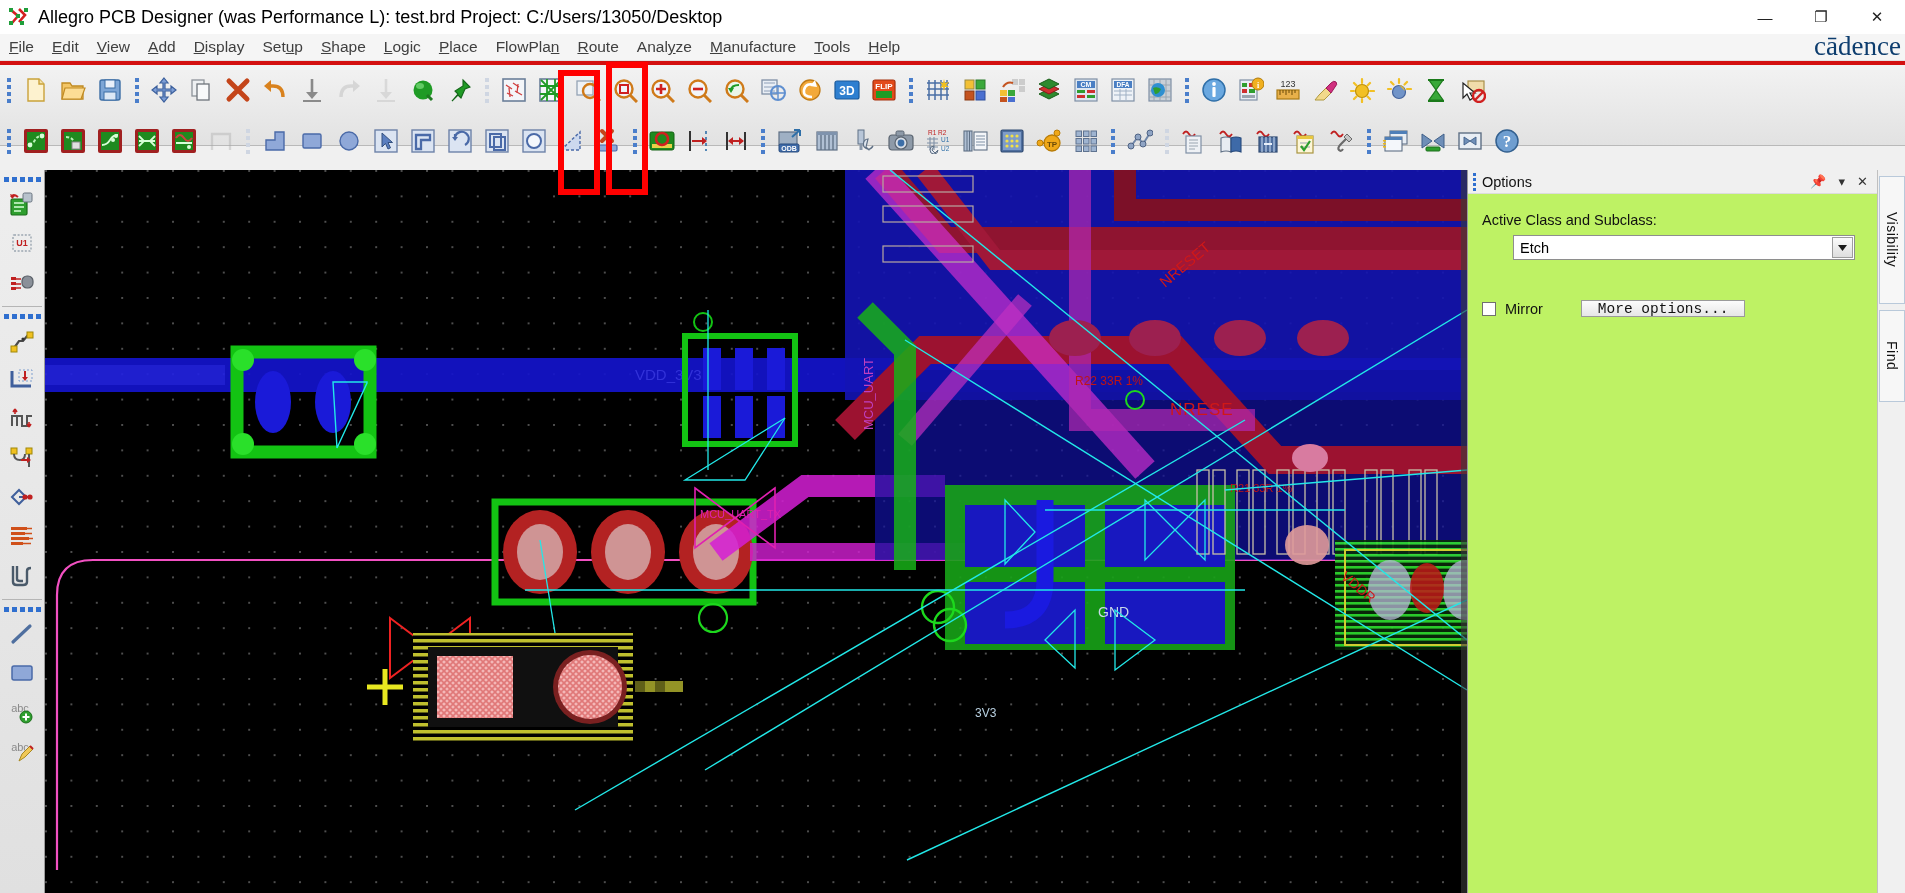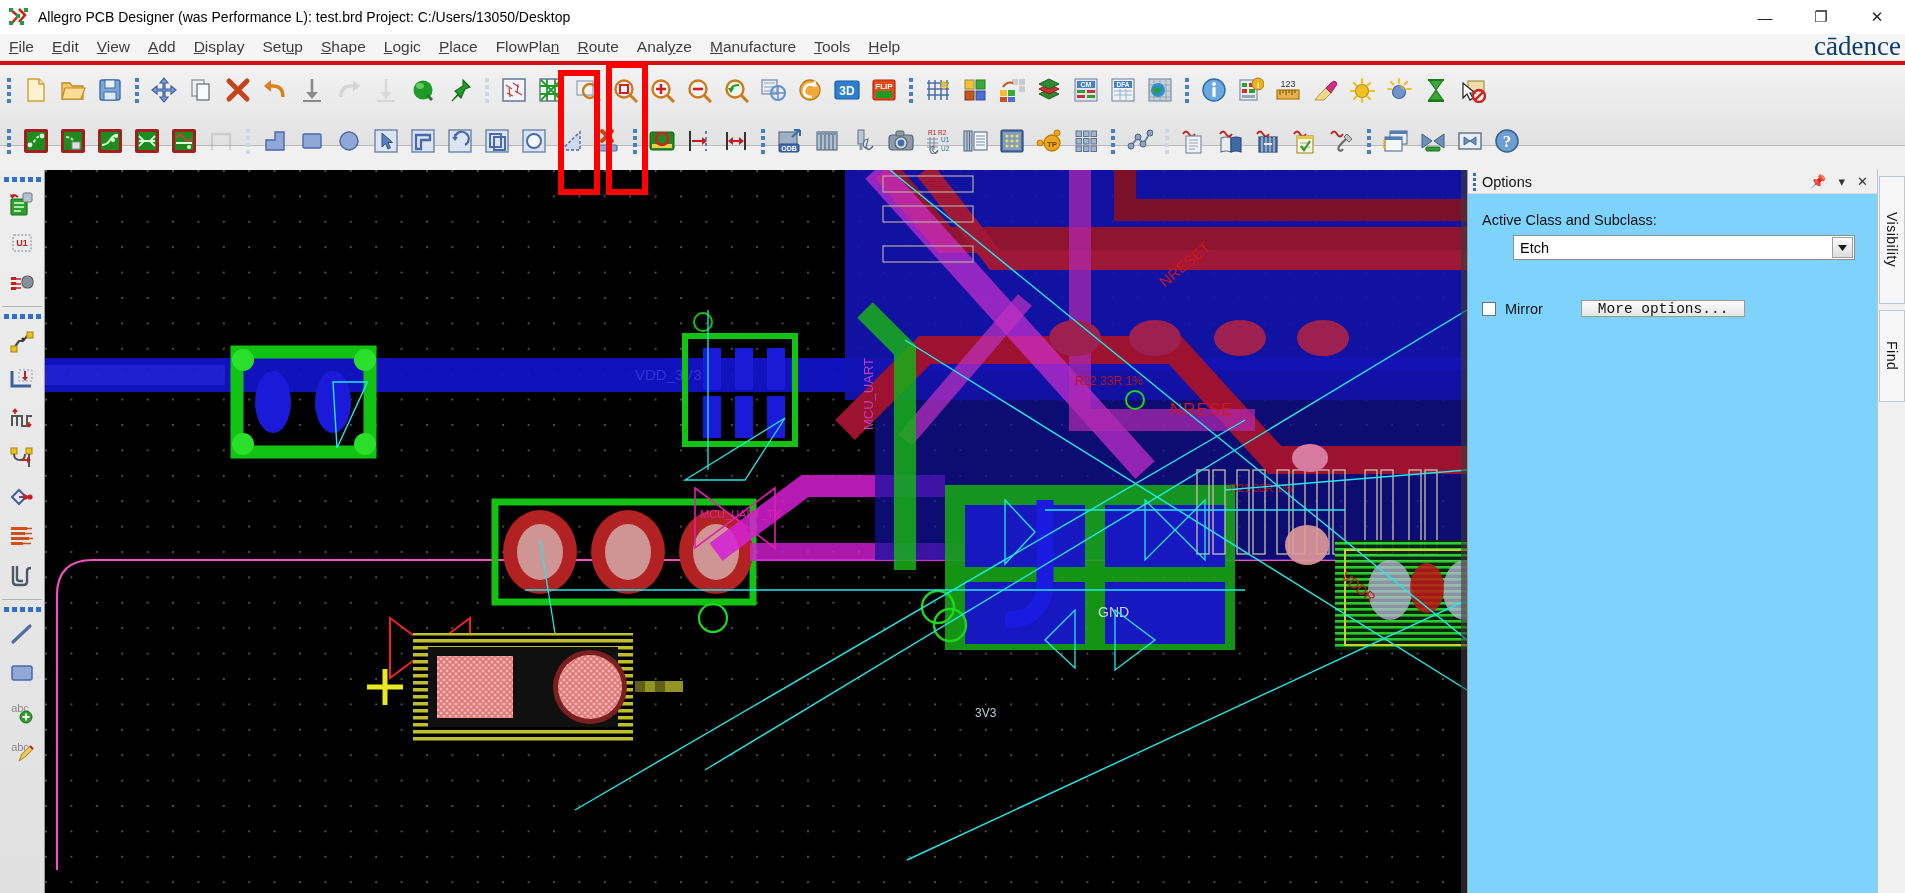--- a/index.html
+++ b/index.html
@@ -17,21 +17,21 @@
     position: absolute; left: 0; top: 0; width: 1905px; height: 34px;
     background: #ffffff;
     display: flex; align-items: center;
   }
   .app-icon {
     width: 22px; height: 22px; margin-left: 8px; margin-right: 8px;
     position: relative; flex: none;
   }
   .app-icon svg { display:block; }
   .title-text {
-    font-size: 14px; color: #000; white-space: nowrap;
+    font-size: 18px; color: #000; white-space: nowrap;
     letter-spacing: 0px;
   }
   .win-controls {
     margin-left: auto; display: flex; height: 34px;
   }
   .win-btn {
     width: 56px; height: 34px; display: flex; align-items: center;
     justify-content: center; font-size: 15px; color: #222;
   }
 
@@ -108,21 +108,21 @@
   
   .canvas {
     position: absolute; left: 45px; top: 170px; width: 1422px; height: 723px;
     background: #000; overflow: hidden;
   }
   .canvas svg { display: block; }
 
   
   .options-panel {
     position: absolute; left: 1467px; top: 170px; width: 410px; height: 723px;
-    background: #7dd3fc; border-left: 1px solid #9c9c9c;
+    background: #bef264; border-left: 1px solid #9c9c9c;
   }
   .op-title {
     height: 24px; display: flex; align-items: center;
     background: #f0f0f0; padding-left: 5px;
     border-bottom: 1px solid #dcdcdc;
   }
   .op-grip { display:flex; flex-direction:column; gap:2px; margin-right:6px; }
   .op-grip i { width:3px; height:3px; background:#2f6fcf; display:block; }
   .op-title-text { font-size: 14.5px; color: #111; }
   .op-title-btns { margin-left:auto; display:flex; align-items:center; gap:12px; padding-right:9px; }

